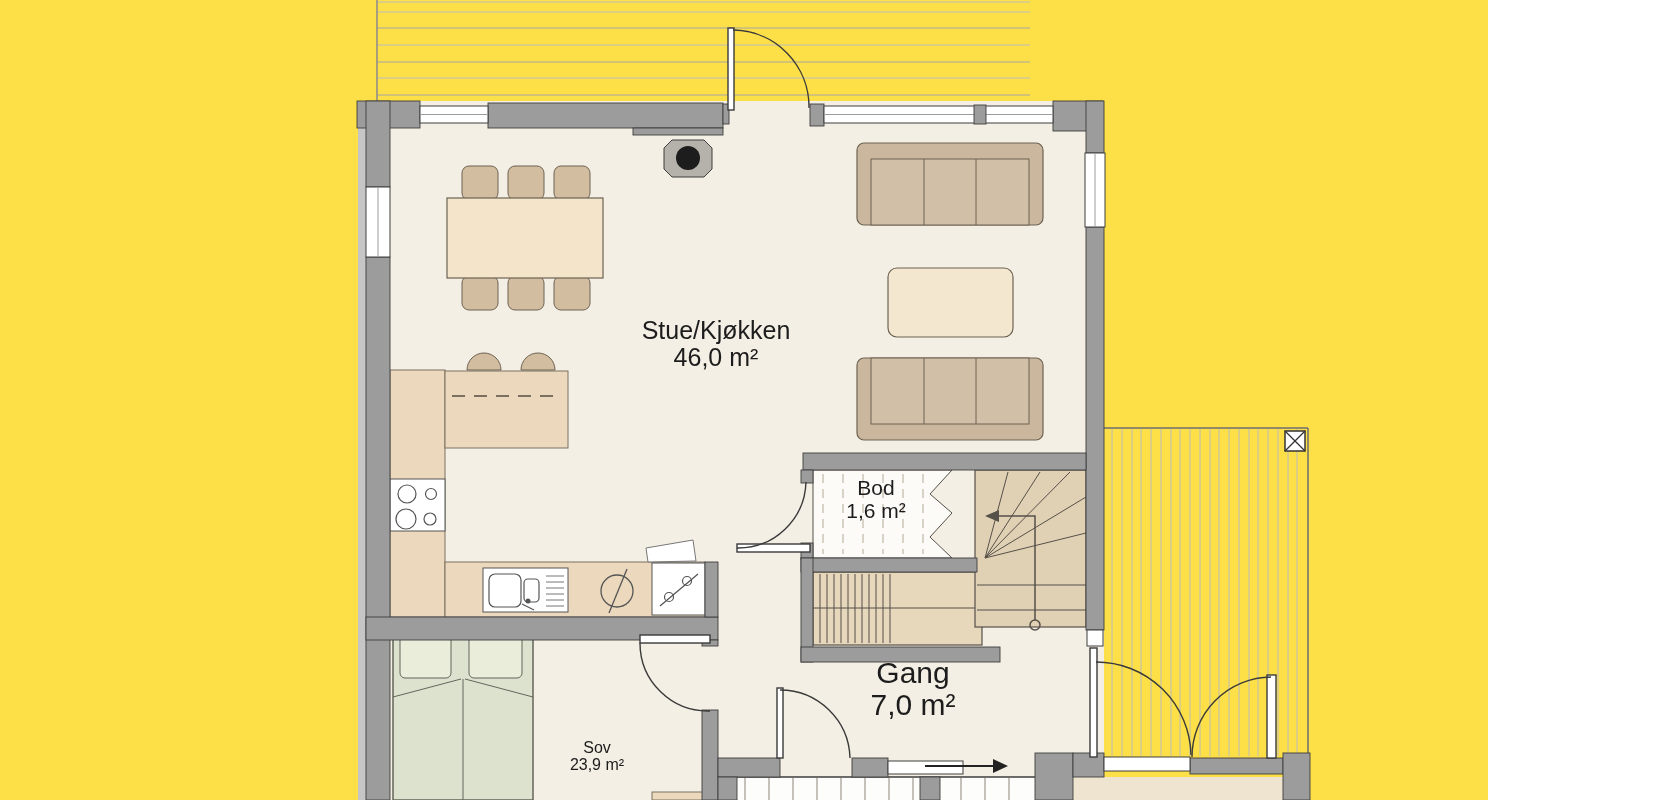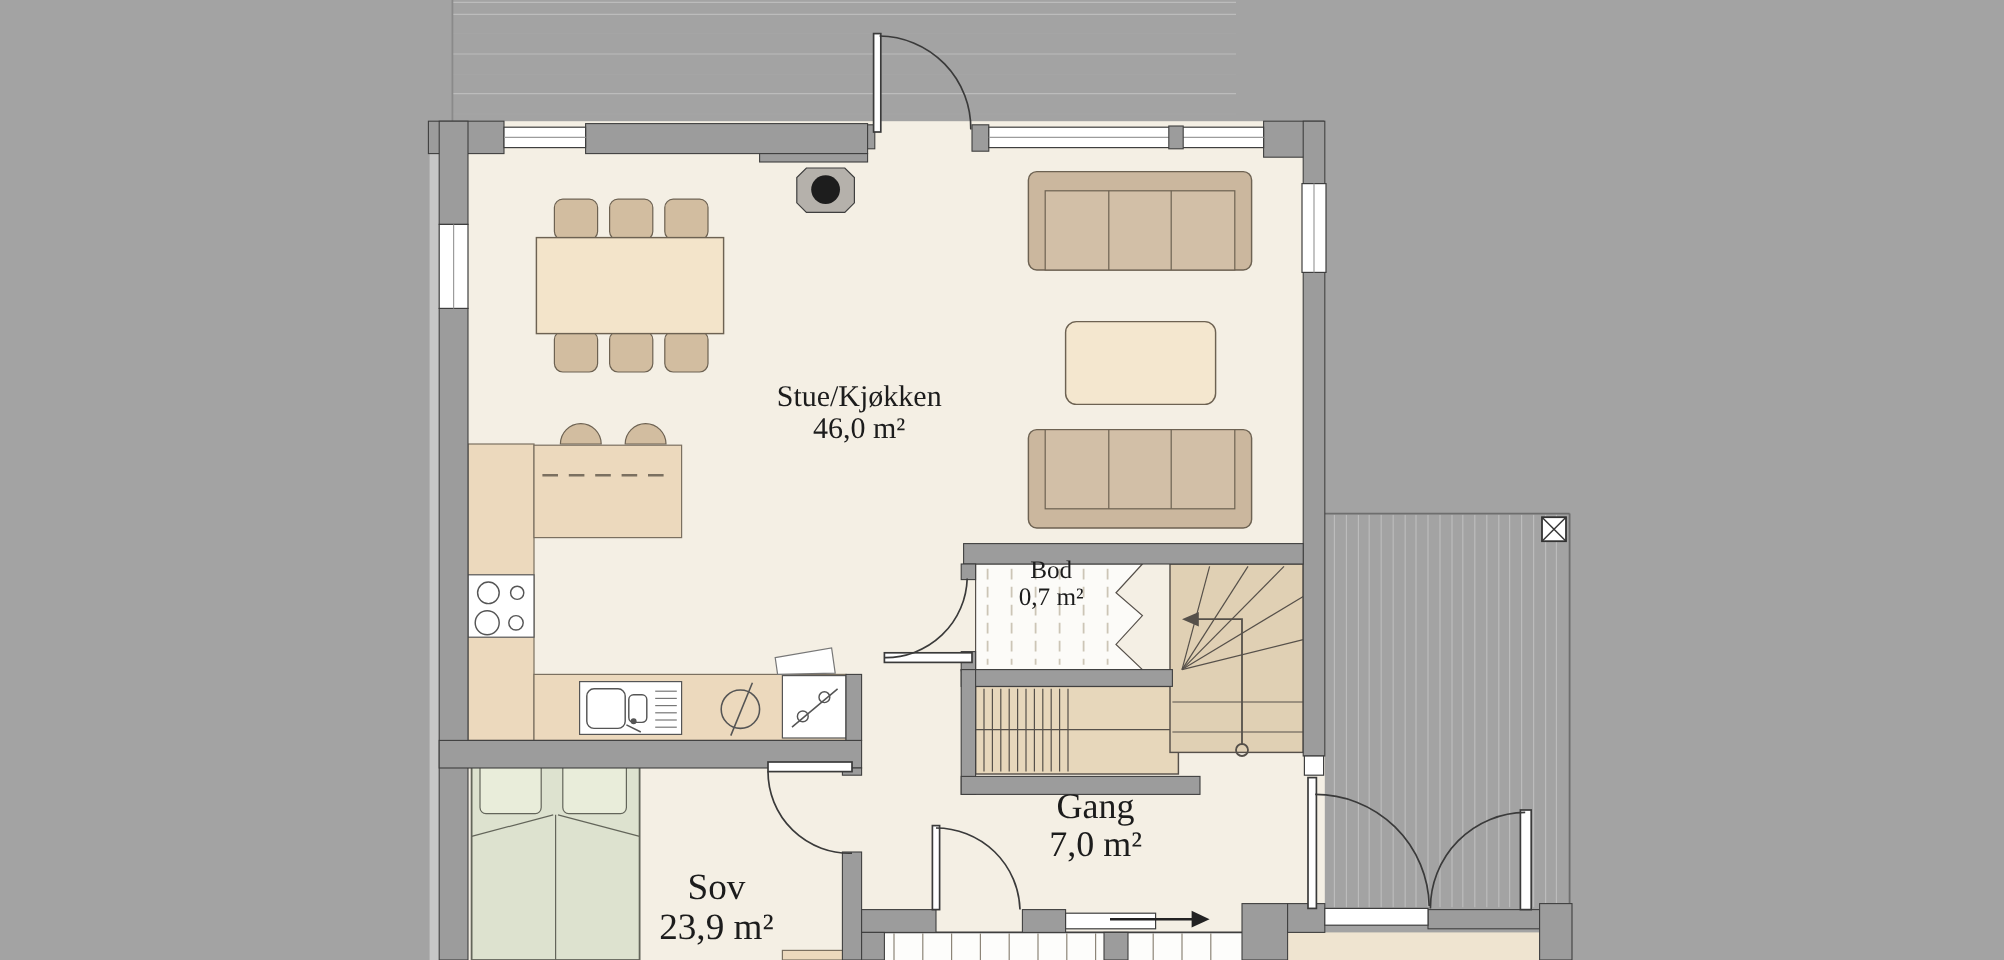--- a/index.html
+++ b/index.html
@@ -1,25 +1,25 @@
 <!DOCTYPE html>
 <html><head>
 <meta charset="utf-8">
 <style>
   html,body{margin:0;padding:0;background:#ffffff;}
-  #stage{position:relative;width:1670px;height:800px;background:#a3a3a3;overflow:hidden;
-         font-family:Liberation Serif, serif;}
+  #stage{position:relative;width:1488px;height:800px;background:#fde047;overflow:hidden;
+         font-family:Liberation Sans, sans-serif;}
   #plan-svg{position:absolute;left:0;top:0;}
   .room-label{position:absolute;transform:translate(-50%,-50%);text-align:center;
               color:#1c1c1c;line-height:1.08;white-space:nowrap;}
   .room-label .nm,.room-label .ar{display:block;}
   .lbl-stue{font-size:25px;}
   .lbl-bod{font-size:21px;}
   .lbl-gang{font-size:30px;}
-  .lbl-sov{font-size:31px;}
+  .lbl-sov{font-size:16px;}
 </style>
 </head>
 <body>
 
 <div id="stage">
 
 <svg id="plan-svg" width="1670" height="800" viewBox="0 0 1670 800">
 
   <g>
     <rect x="366" y="101" width="738" height="699" fill="#f4efe4"></rect>
@@ -315,23 +315,23 @@
   <g>
     <line x1="925" y1="766" x2="996" y2="766" stroke="#222222" stroke-width="2"></line>
     <polygon points="1008,766 993,759 993,773" fill="#222222"></polygon>
   </g>
 </svg>
 
   <div class="room-label lbl-stue" style="left:716px;top:344px;">
     <span class="nm">Stue/Kjøkken</span>
     <span class="ar">46,0 m²</span>
   </div>
-  <div class="room-label lbl-bod" style="left:876px;top:486px;">
+  <div class="room-label lbl-bod" style="left:876px;top:500px;">
     <span class="nm">Bod</span>
-    <span class="ar">0,7 m²</span>
+    <span class="ar">1,6 m²</span>
   </div>
   <div class="room-label lbl-gang" style="left:913px;top:689px;">
     <span class="nm">Gang</span>
     <span class="ar">7,0 m²</span>
   </div>
   <div class="room-label lbl-sov" style="left:597px;top:756px;">
     <span class="nm">Sov</span>
     <span class="ar">23,9 m²</span>
   </div>
 </div>

